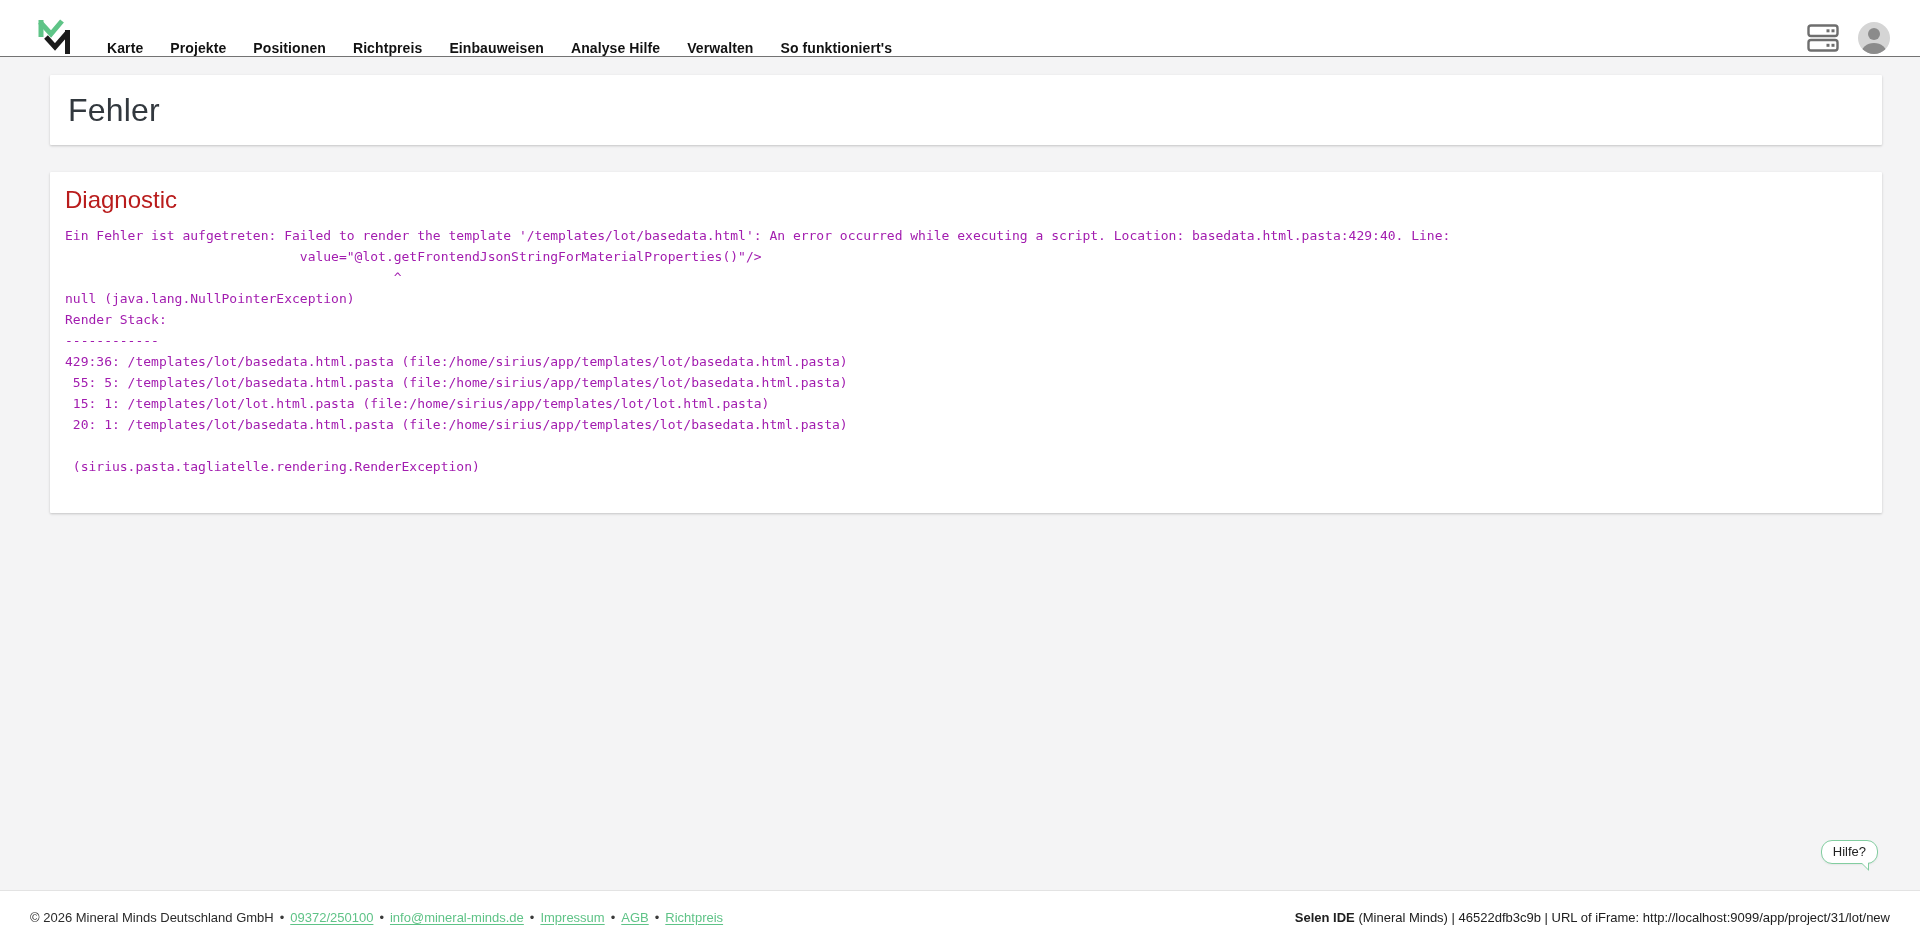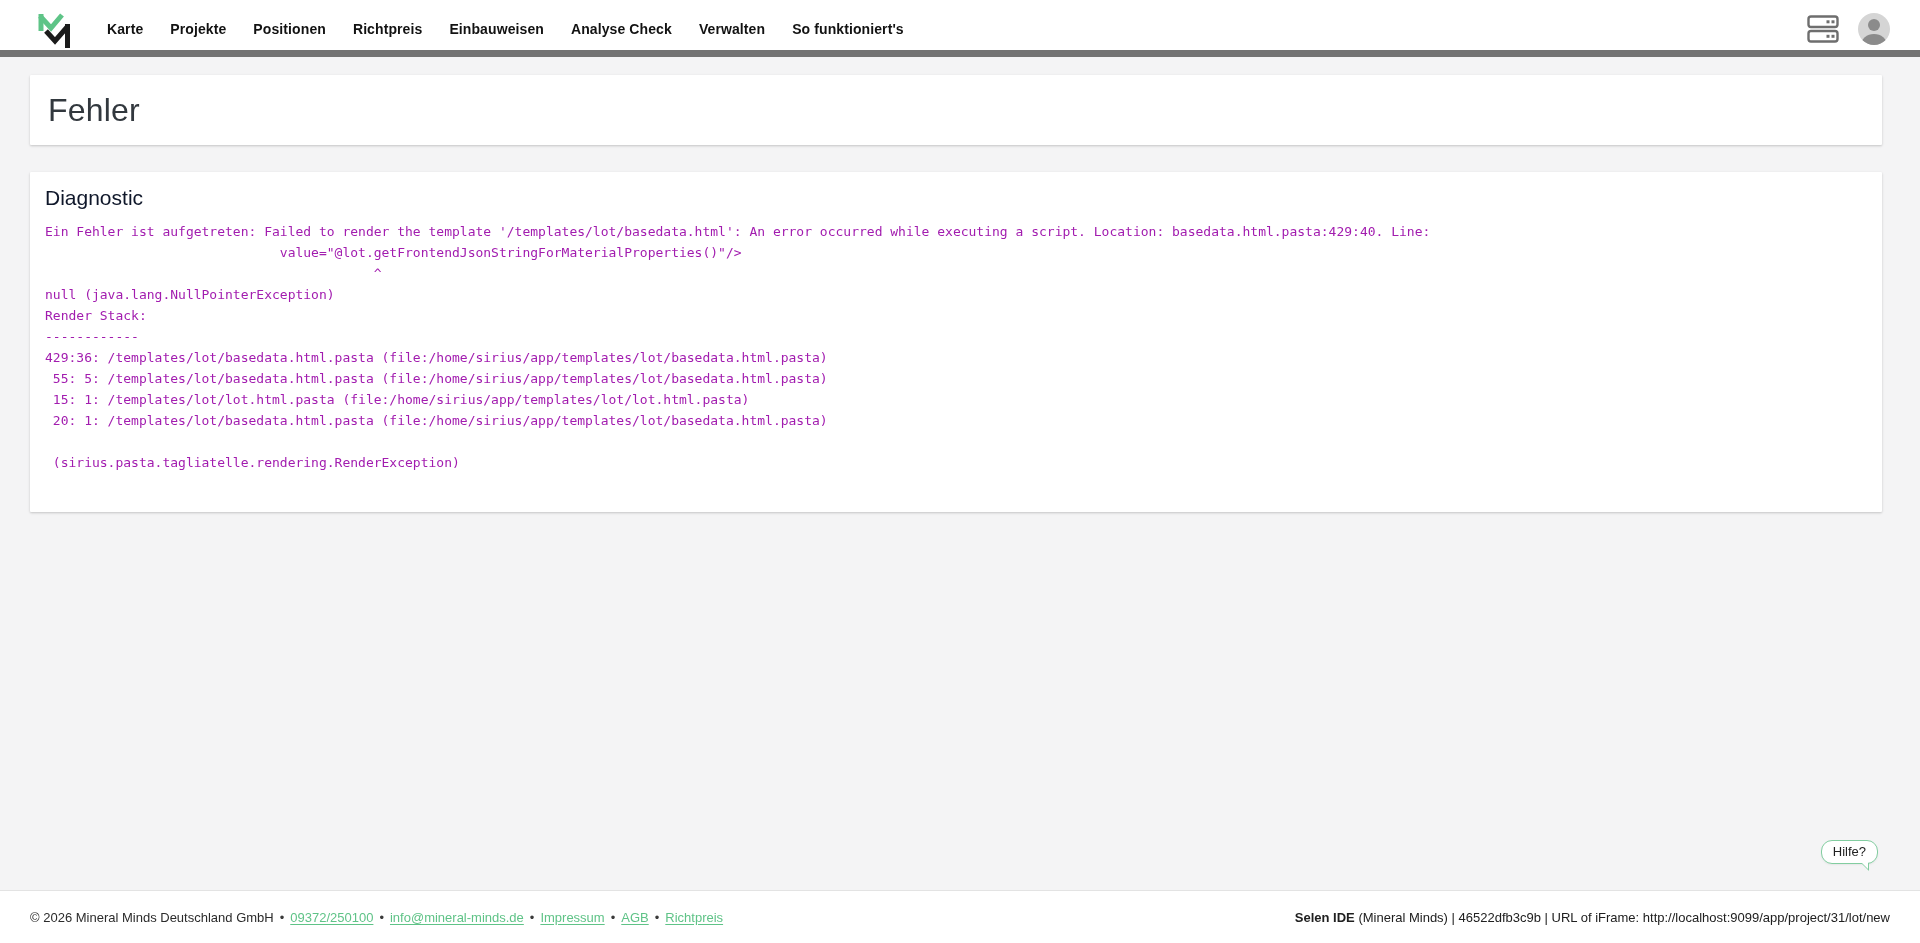--- a/index.html
+++ b/index.html
@@ -9,39 +9,39 @@
     font-family: "Liberation Sans", sans-serif;
     display: flex; flex-direction: column;
     background: #ffffff; overflow: hidden;
     color: #212529;
   }
 
   
   .topnav {
     height: 57px; flex: 0 0 57px;
     background: #ffffff;
-    border-bottom: 7px solid #737373;
-    display: flex; align-items: center;
+    border-bottom: 1px solid #737373;
+    display: flex; align-items: flex-end;
     padding: 8px 28px 0 36px;
   }
   .logo { width: 38px; height: 40px; flex: 0 0 auto; cursor: pointer; margin-top: 2px; }
   .navitems { display: flex; align-items: center; gap: 27px; margin-left: 33px; }
   .navitem {
     font-size: 14px; font-weight: 600; color: #121212;
     text-decoration: none; cursor: pointer; white-space: nowrap;
     letter-spacing: .1px;
   }
   .nav-right { margin-left: auto; display: flex; align-items: center; gap: 16px; }
   .icon-btn { background: none; border: none; padding: 0; cursor: pointer; display: flex; align-items: center; }
 
   
   .main {
     flex: 1 1 auto;
     background: #f4f4f5;
-    padding: 18px 38px 0 30px;
+    padding: 18px 38px 0 50px;
     position: relative;
   }
   .card {
     background: #ffffff;
     box-shadow: 0 1px 3px rgba(0,0,0,.13), 0 1px 2px rgba(0,0,0,.08);
     border-radius: 1px;
   }
   .title-card {
     height: 70px;
     display: flex; align-items: center;
@@ -50,22 +50,22 @@
   .title-card h1 {
     margin: 0; font-size: 32px; font-weight: 400;
     color: #32383e; letter-spacing: .2px;
   }
   .diag-card {
     margin-top: 27px;
     padding: 14px 16px 36px 15px;
     min-height: 340px;
   }
   .diag-card h2 {
-    margin: 0; font-size: 21px; font-weight: 400;
-    color: #0f172a;
+    margin: 0; font-size: 24px; font-weight: 400;
+    color: #b91c1c;
   }
   .diag-card pre {
     margin: 11px 0 0 0;
     font-family: "DejaVu Sans Mono", "Liberation Mono", monospace;
     font-size: 13px; line-height: 21px;
     color: #a21caf;
     white-space: pre;
   }
 
   
@@ -120,21 +120,21 @@
     <path d="M10 21 L19 31 L32 16" stroke="#1b1b1b" stroke-width="5" fill="none"></path>
     <path d="M31.5 14 L31.5 38" stroke="#1b1b1b" stroke-width="5" fill="none"></path>
   </svg>
 
   <nav class="navitems">
     <a class="navitem">Karte</a>
     <a class="navitem">Projekte</a>
     <a class="navitem">Positionen</a>
     <a class="navitem">Richtpreis</a>
     <a class="navitem">Einbauweisen</a>
-    <a class="navitem">Analyse Check</a>
+    <a class="navitem">Analyse Hilfe</a>
     <a class="navitem">Verwalten</a>
     <a class="navitem">So funktioniert's</a>
   </nav>
 
   <div class="nav-right">
     <button class="icon-btn">
       <svg width="33" height="28" viewBox="0 0 33 28">
         <rect x="1.5" y="1.5" width="29" height="10.5" rx="2.5" fill="none" stroke="#6e6e6e" stroke-width="2.4"></rect>
         <rect x="1.5" y="16" width="29" height="10.5" rx="2.5" fill="none" stroke="#6e6e6e" stroke-width="2.4"></rect>
         <rect x="19.5" y="5.3" width="3" height="3" fill="#6e6e6e"></rect>

